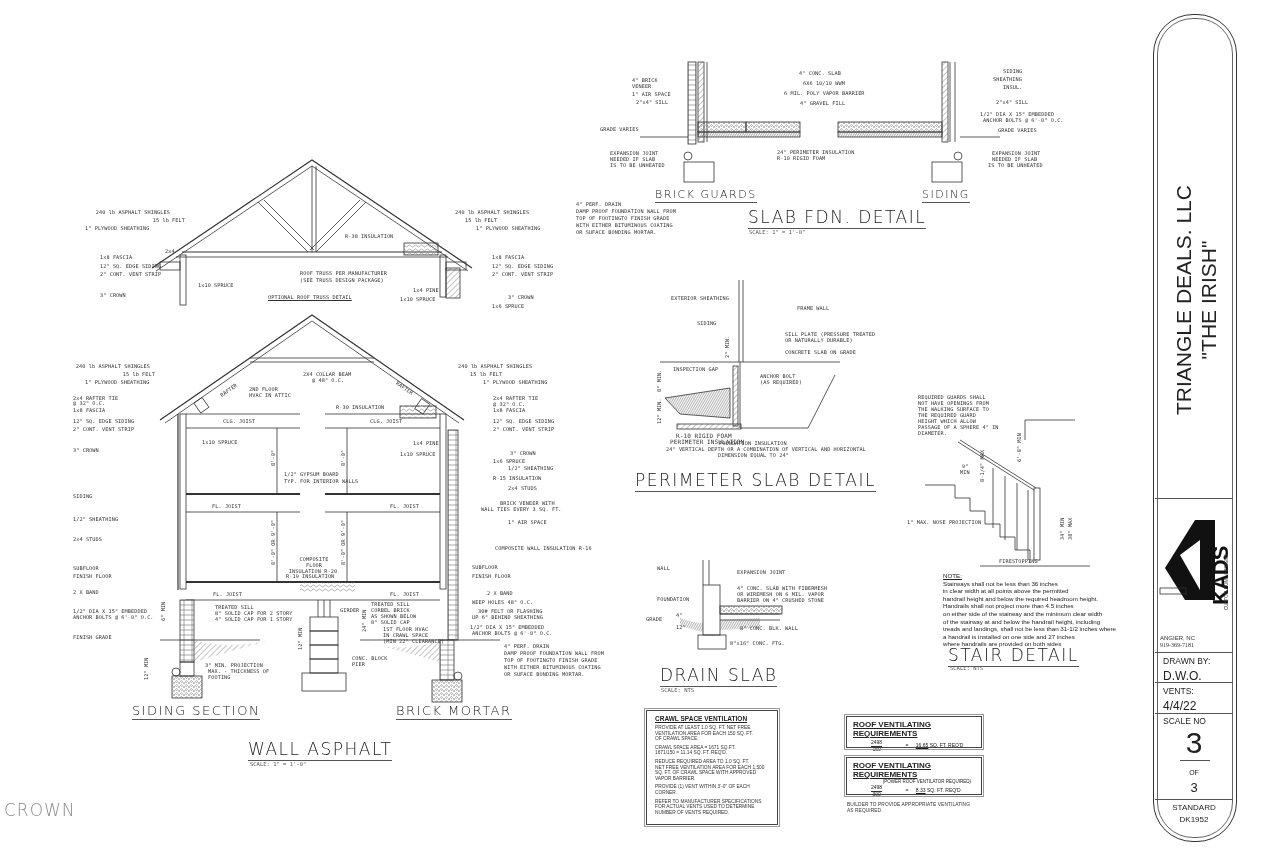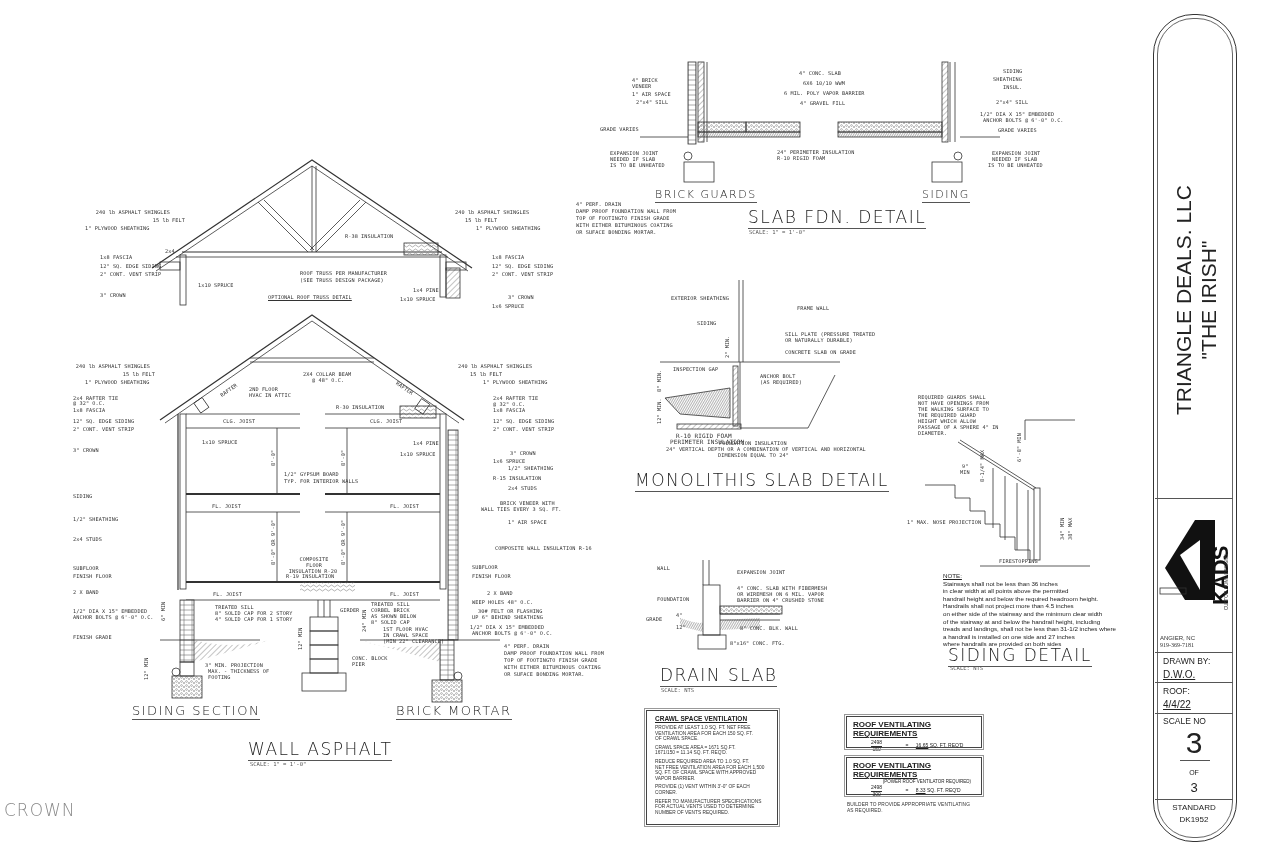--- a/index.html
+++ b/index.html
@@ -19,21 +19,21 @@
   .frac{display:inline-block;text-align:center;font-size:5px;line-height:5.5px;vertical-align:middle;}
   .frac span{display:block;}
   .frac .num{border-bottom:1px solid #333;}
   
   .tb{position:absolute;left:1153px;top:14px;width:82px;height:826px;border:1.5px solid #333;border-radius:40px;}
   .tb-inner{position:absolute;left:1157px;top:18px;width:74px;height:818px;border:1px solid #666;border-radius:36px;}
   .tb-line{position:absolute;left:1155px;width:78px;height:0;border-top:1px solid #555;}
   .tb-text{position:absolute;left:1158px;width:72px;font-family:"Liberation Sans",sans-serif;color:#222;}
   .tb-small{font-size:6px;line-height:8px;color:#333;}
   .tb-field-label{font-size:8.5px;}
-  .tb-field-val{font-size:10px;text-decoration:underline;}
+  .tb-field-val{font-size:12px;}
   .tb-center{text-align:center;}
   .dmls{position:absolute;left:4px;top:800px;font-family:"DejaVu Sans",sans-serif;font-weight:200;font-size:17px;color:#888;letter-spacing:1px;}
 </style>
 </head>
 <body>
 
 <svg class="draw" width="1280" height="853" viewBox="0 0 1280 853" fill="none" stroke="#333" stroke-width="0.8">
   <defs>
     <pattern id="hatch" width="4" height="4" patternUnits="userSpaceOnUse" patternTransform="rotate(45)">
       <line x1="0" y1="0" x2="0" y2="4" stroke="#555" stroke-width="0.7"></line>
@@ -364,21 +364,21 @@
 <div class="lbl" style="left:760px;top:373px;">ANCHOR BOLT</div>
 <div class="lbl" style="left:760px;top:379px;">(AS REQUIRED)</div>
 <div class="lbl" style="left:724px;top:358px;transform:rotate(-90deg);transform-origin:0 0;">2" MIN.</div>
 <div class="lbl" style="left:656px;top:392px;transform:rotate(-90deg);transform-origin:0 0;">8" MIN.</div>
 <div class="lbl" style="left:656px;top:424px;transform:rotate(-90deg);transform-origin:0 0;">12" MIN.</div>
 <div class="lbl" style="left:676px;top:433px;font-size:6px;">R-10 RIGID FOAM</div>
 <div class="lbl" style="left:670px;top:439px;font-size:6px;">PERIMETER INSULATION</div>
 <div class="lbl" style="left:719px;top:440px;">FOUNDATION INSULATION</div>
 <div class="lbl" style="left:666px;top:446px;">24" VERTICAL DEPTH OR A COMBINATION OF VERTICAL AND HORIZONTAL</div>
 <div class="lbl" style="left:718px;top:452px;">DIMENSION EQUAL TO 24"</div>
-<div class="title t-lg" style="left:635px;top:470px;">MONOLITHIS SLAB DETAIL</div>
+<div class="title t-lg" style="left:635px;top:470px;">PERIMETER SLAB DETAIL</div>
 
 <div class="lbl" style="left:657px;top:565px;">WALL</div>
 <div class="lbl" style="left:737px;top:569px;">EXPANSION JOINT</div>
 <div class="lbl" style="left:737px;top:585px;">4" CONC. SLAB WITH FIBERMESH</div>
 <div class="lbl" style="left:737px;top:591px;">OR WIREMESH ON 6 MIL. VAPOR</div>
 <div class="lbl" style="left:737px;top:597px;">BARRIER ON 4" CRUSHED STONE</div>
 <div class="lbl" style="left:657px;top:596px;">FOUNDATION</div>
 <div class="lbl" style="left:646px;top:616px;">GRADE</div>
 <div class="lbl" style="left:676px;top:612px;">4"</div>
 <div class="lbl" style="left:676px;top:624px;">12"</div>
@@ -408,21 +408,21 @@
   <div>Stairways shall not be less than 36 inches</div>
   <div>in clear width at all points above the permitted</div>
   <div>handrail height and below the required headroom height.</div>
   <div>Handrails shall not project more than 4.5 inches</div>
   <div>on either side of the stairway and the minimum clear width</div>
   <div>of the stairway at and below the handrail height, including</div>
   <div>treads and landings, shall not be less than 31-1/2 inches where</div>
   <div>a handrail is installed on one side and 27 inches</div>
   <div>where handrails are provided on both sides</div>
 </div>
-<div class="title t-lg" style="left:948px;top:645px;">SIDING DETAIL</div>
+<div class="title t-lg" style="left:948px;top:645px;">STAIR DETAIL</div>
 <div class="scale" style="left:950px;top:665px;">SCALE: NTS</div>
 
 <div class="box" style="left:646px;top:710px;width:132px;height:115px;padding:4px 8px;box-sizing:border-box;">
   <div class="box-title" style="font-size:6.5px;">CRAWL SPACE VENTILATION</div>
   <div class="box-text">
     <div>PROVIDE AT LEAST 1.0 SQ. FT. NET FREE</div>
     <div>VENTILATION AREA FOR EACH 150 SQ. FT.</div>
     <div>OF CRAWL SPACE.</div>
   </div>
   <div class="box-text">
@@ -478,21 +478,21 @@
 </div>
 <div class="tb-line" style="top:498px;"></div>
 <div style="position:absolute;left:1208px;top:530px;transform:rotate(-90deg);transform-origin:0 0;font-family:'Liberation Sans',sans-serif;font-weight:bold;font-size:22px;color:#111;letter-spacing:-1px;top:605px;">KADS</div>
 <div style="position:absolute;left:1224px;top:610px;transform:rotate(-90deg);transform-origin:0 0;font-family:'Liberation Sans',sans-serif;font-size:4.5px;color:#333;">CUSTOM HOME DESIGNS</div>
 <div class="tb-text tb-small" style="top:634px;left:1160px;">ANGIER, NC</div>
 <div class="tb-text tb-small" style="top:641px;left:1160px;font-family:'Liberation Serif',serif;">919-369-7181</div>
 <div class="tb-line" style="top:652px;"></div>
 <div class="tb-text tb-field-label" style="top:656px;left:1163px;">DRAWN BY:</div>
 <div class="tb-text tb-field-val" style="top:669px;left:1163px;">D.W.O.</div>
 <div class="tb-line" style="top:682px;"></div>
-<div class="tb-text tb-field-label" style="top:686px;left:1163px;">ROOF:</div>
+<div class="tb-text tb-field-label" style="top:686px;left:1163px;">VENTS:</div>
 <div class="tb-text tb-field-val" style="top:699px;left:1163px;">4/4/22</div>
 <div class="tb-line" style="top:713px;"></div>
 <div class="tb-text tb-field-label" style="top:716px;left:1163px;">SCALE NO</div>
 <div class="tb-text tb-center" style="top:726px;font-size:30px;line-height:34px;">3</div>
 <div style="position:absolute;left:1180px;top:760px;width:30px;border-top:1px solid #555;"></div>
 <div class="tb-text tb-center" style="top:769px;font-size:7px;">OF</div>
 <div class="tb-text tb-center" style="top:780px;font-size:13px;">3</div>
 <div class="tb-line" style="top:799px;"></div>
 <div class="tb-text tb-center" style="top:803px;font-size:8px;">STANDARD</div>
 <div class="tb-text tb-center" style="top:815px;font-size:8px;">DK1952</div>

